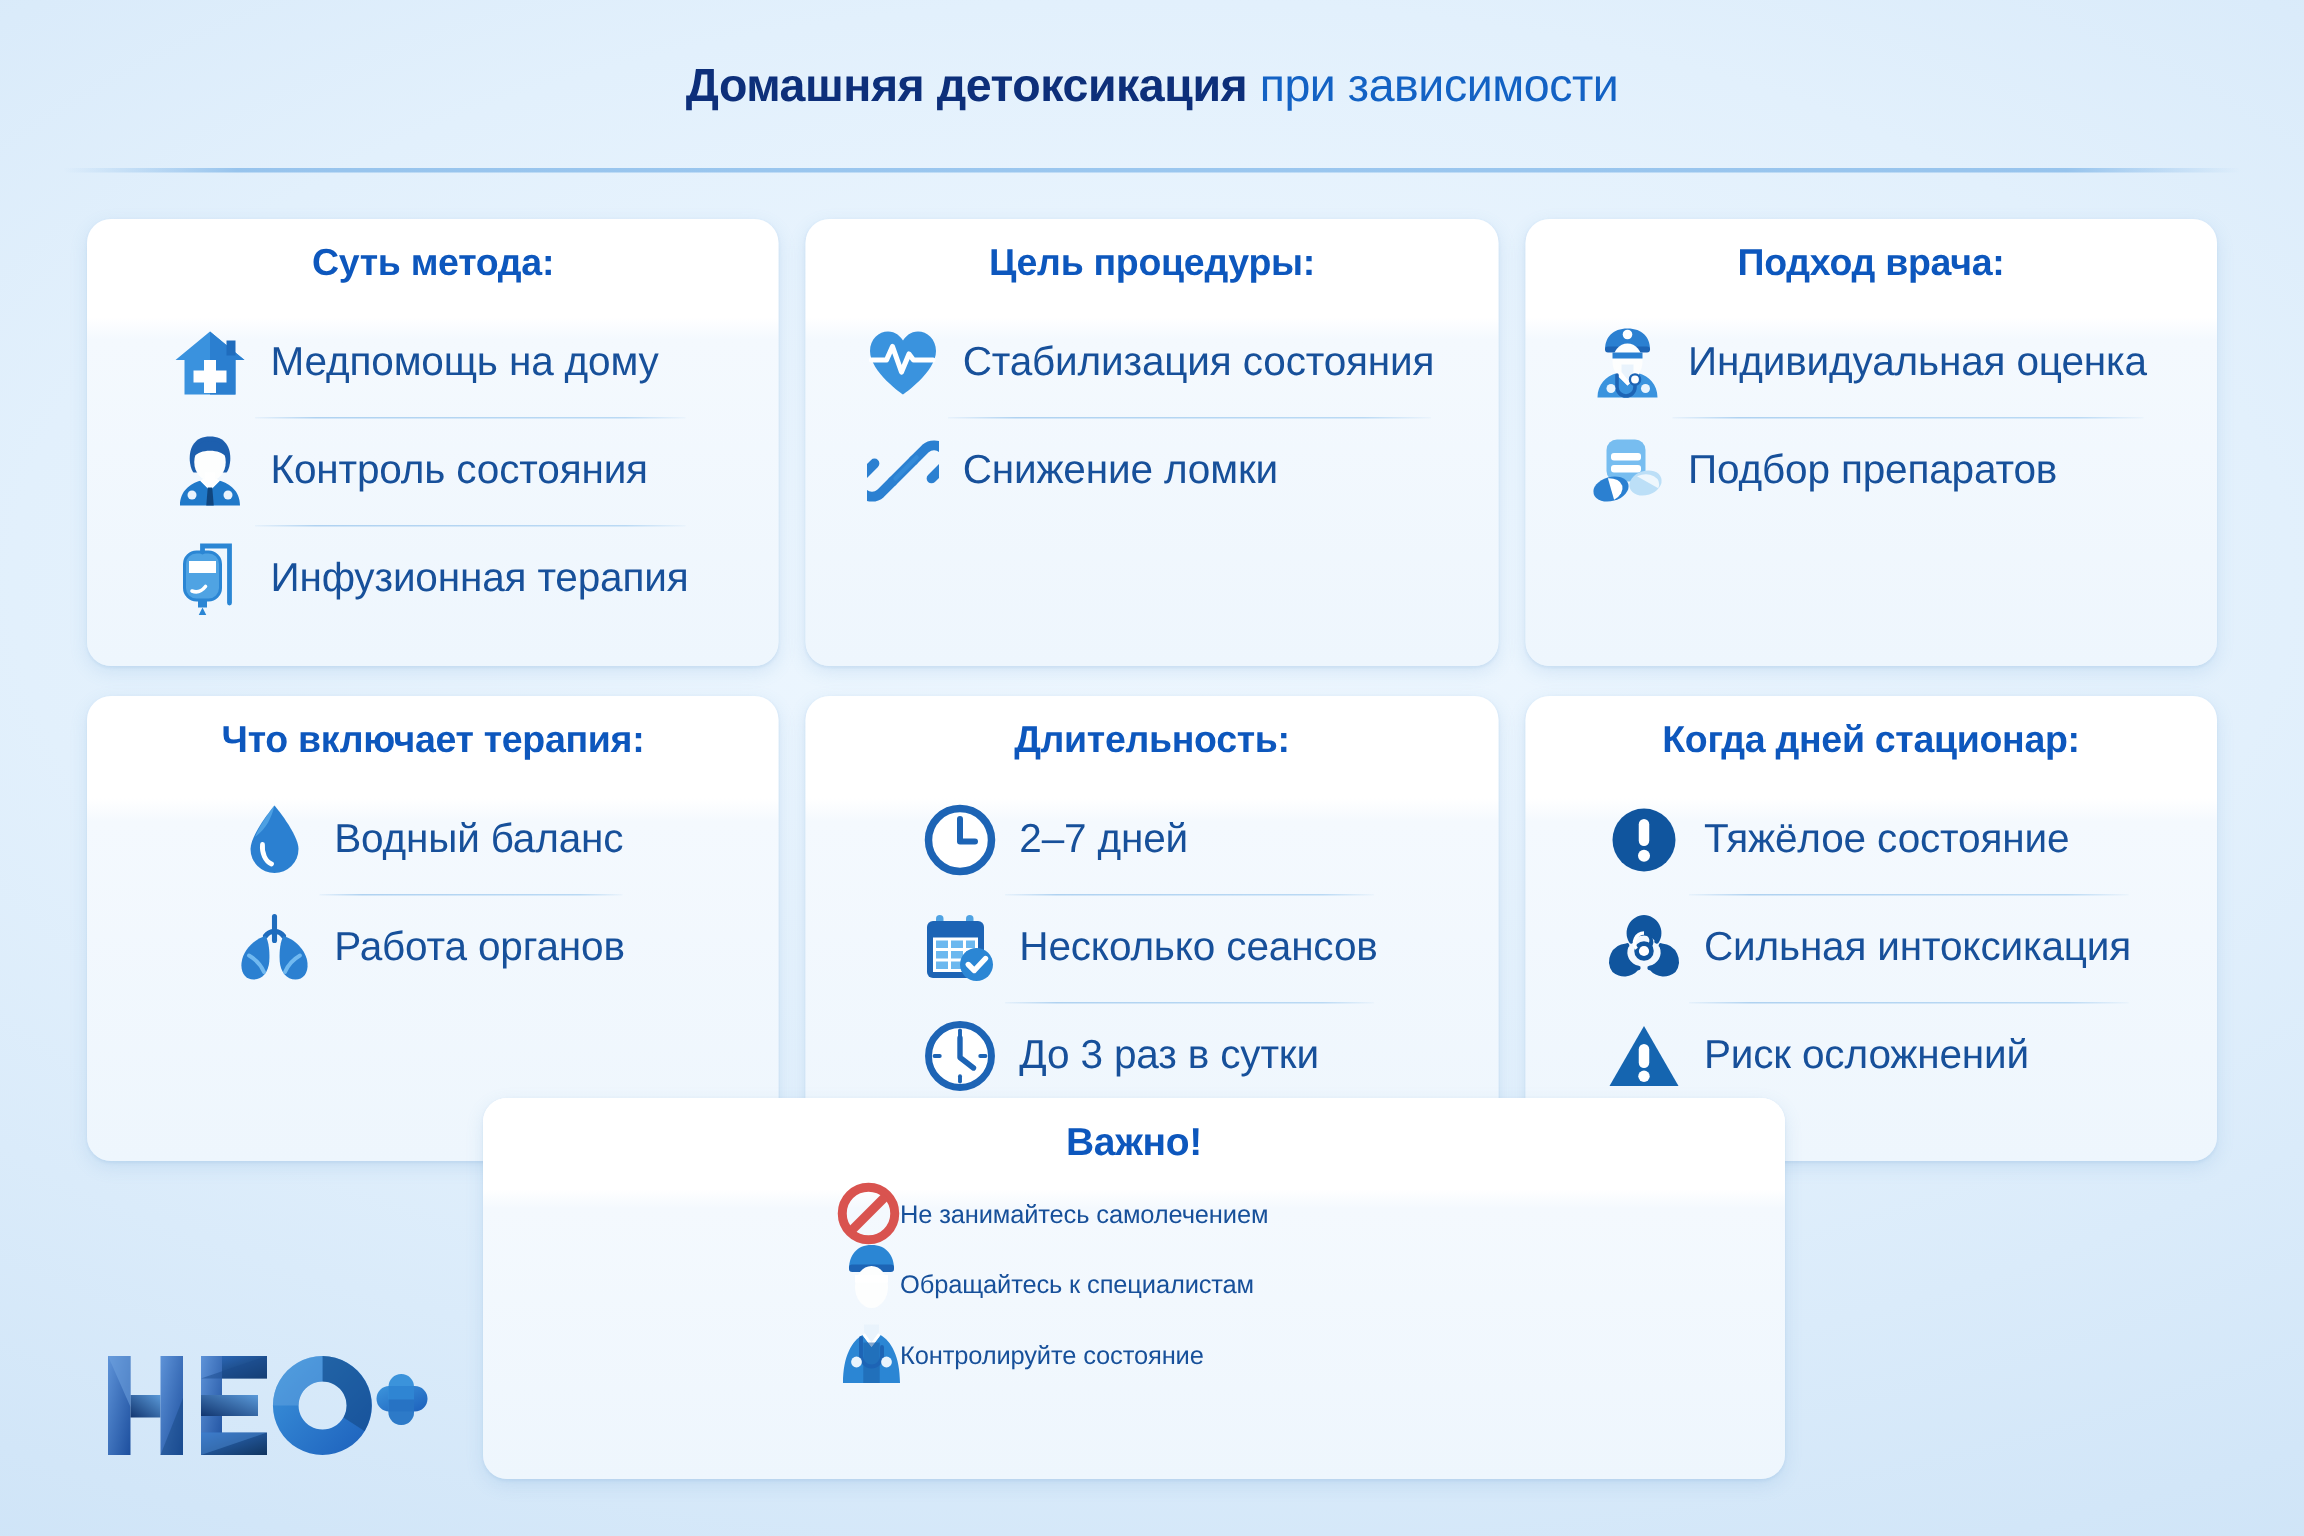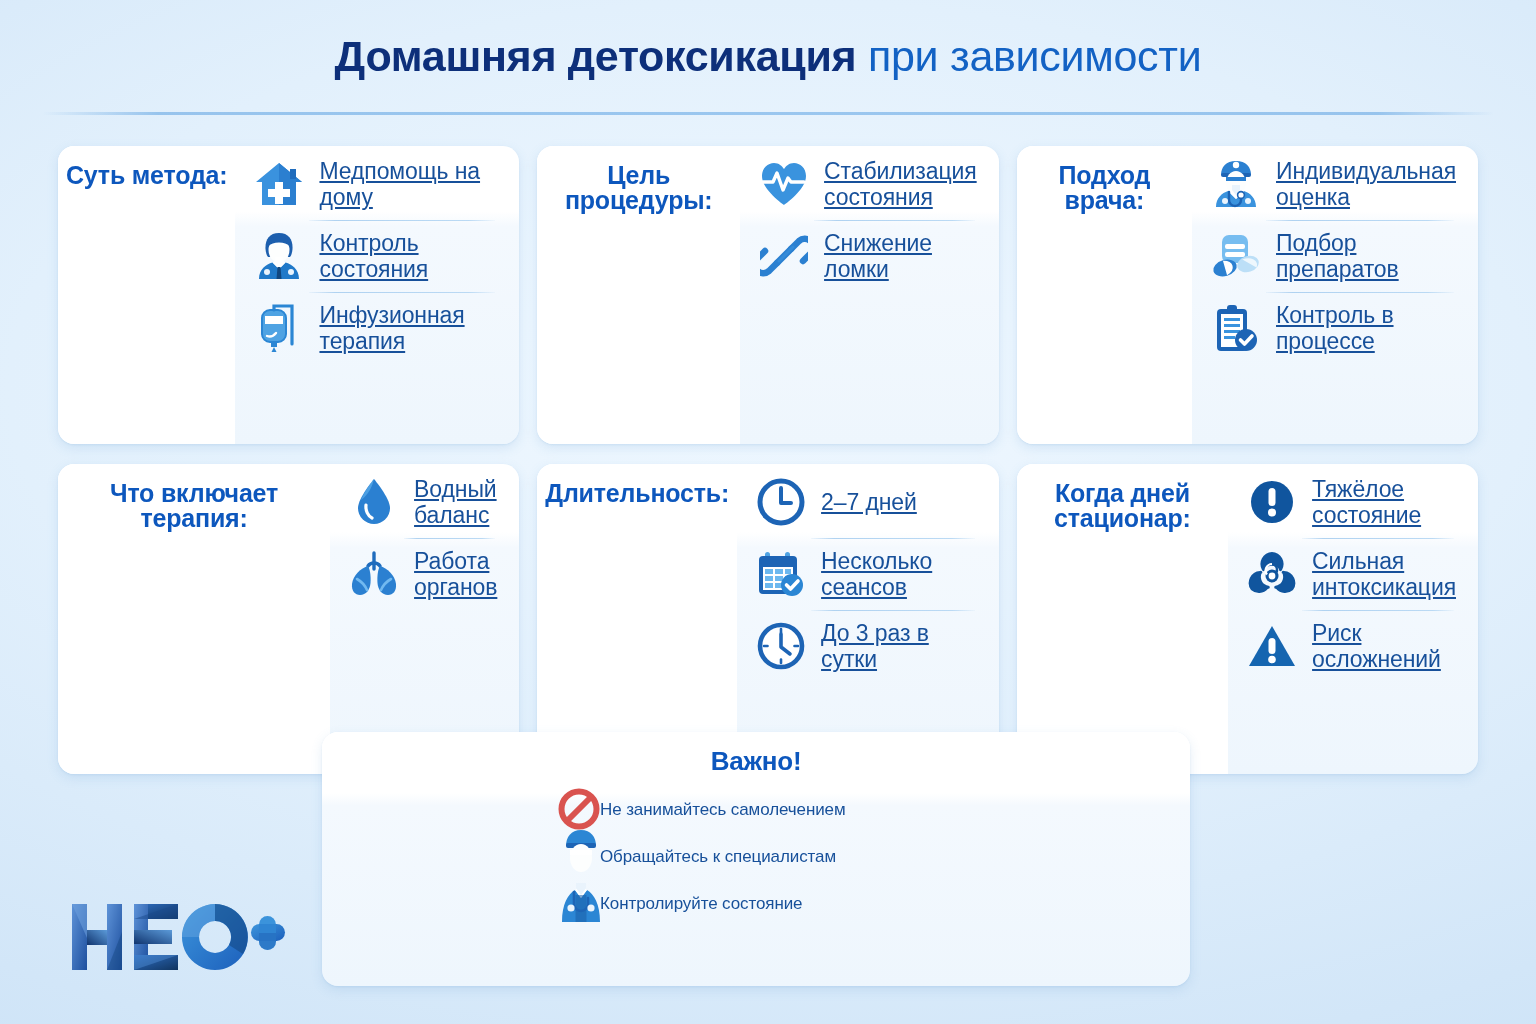--- a/index.html
+++ b/index.html
@@ -12,21 +12,21 @@
     position:relative;
   }
 
   
   .title-wrap{
     height:112px;
     display:flex; align-items:center; justify-content:center;
     position:relative;
   }
   .page-title{
-    font-size:43px; letter-spacing:-0.3px; white-space:nowrap;
+    font-size:31px; letter-spacing:-0.3px; white-space:nowrap;
     line-height:1;
   }
   .t-bold{ font-weight:bold; color:#0d2f7a; }
   .t-light{ font-weight:normal; color:#1362c4; }
 
   .title-rule{
     position:absolute; left:42px; right:42px; top:112px; height:3px;
     background:linear-gradient(90deg, rgba(150,196,238,0) 0%, rgba(138,188,234,.85) 8%,
                rgba(150,196,238,.95) 50%, rgba(138,188,234,.85) 92%, rgba(150,196,238,0) 100%);
     border-radius:3px;
@@ -35,21 +35,21 @@
   
   .grid{
     position:absolute; left:58px; top:146px; width:1420px;
     display:grid; grid-template-columns:1fr 1fr 1fr;
     gap:20px 18px;
   }
   .card{
     border-radius:16px; overflow:hidden;
     background:linear-gradient(180deg, #ffffff 0%, #ffffff 22%, #f4f9fe 27%, #eef6fd 100%);
     box-shadow:0 4px 12px rgba(90,150,205,.16), 0 1px 2px rgba(90,150,205,.12);
-    display:flex; flex-direction:row;
+    display:flex; flex-direction:column;align-items:center;
   }
   .card-row1{ height:298px; }
   .card-row2{ height:310px; }
 
   .card-title{
     text-align:center; font-weight:bold; color:#0d57bd;
     font-size:25px; letter-spacing:-0.2px;
     padding:17px 8px 16px; line-height:1;
     background:#ffffff;
   }
@@ -62,21 +62,21 @@
     padding:4px 0; min-height:72px;
     position:relative;
   }
   .item + .item::before{
     content:""; position:absolute; left:56px; right:2px; top:0; height:1px;
     background:linear-gradient(90deg, rgba(172,208,240,.15) 0%, rgba(172,208,240,.95) 14%,
                rgba(180,214,243,.9) 86%, rgba(172,208,240,.1) 100%);
   }
   .ico{ width:52px; min-width:52px; height:56px; display:flex; align-items:center; justify-content:center; }
   .ico svg{ display:block; }
-  .item-label{ font-size:23px; color:#17509a; line-height:1.15; letter-spacing:-0.1px;text-decoration:underline; }
+  .item-label{ font-size:27px; color:#17509a; line-height:1.15; letter-spacing:-0.1px; }
 
   
   .important{
     position:absolute; left:322px; top:732px; width:868px; height:254px;
     border-radius:16px; overflow:hidden;
     background:linear-gradient(180deg,#ffffff 0%,#ffffff 24%,#f4f9fe 29%,#eef6fd 100%);
     box-shadow:0 4px 12px rgba(90,150,205,.16), 0 1px 2px rgba(90,150,205,.12);
   }
   .important .card-title{ font-size:26px; padding:16px 8px 12px; }
   .imp-body{ position:relative; height:148px; padding-left:278px; }
@@ -218,38 +218,20 @@
             <rect x="14" y="19" width="20" height="5" rx="2" fill="#ffffff"></rect>
             <ellipse cx="37" cy="31" rx="11" ry="8" transform="rotate(-18 37 31)" fill="#bcdff7"></ellipse>
             <path d="M33 25 a11 8 0 0 1 11 12 Z" transform="rotate(-18 37 31)" fill="#ffffff" opacity=".75"></path>
             <ellipse cx="14" cy="35" rx="12" ry="8" transform="rotate(-16 14 35)" fill="#2b80d1"></ellipse>
             <path d="M14 27.5 a12 8 0 0 1 0 15 Z" transform="rotate(-16 14 35)" fill="#ffffff"></path>
           </svg>
         </span>
         <span class="item-label">Подбор препаратов</span>
       </div>
 
-      <div class="item">
-        <span class="ico">
-          <svg width="46" height="50" viewBox="0 0 46 50">
-            <rect x="4" y="6" width="30" height="42" rx="4" fill="#1d64b5"></rect>
-            <rect x="8" y="11" width="22" height="33" fill="#ffffff"></rect>
-            <rect x="14" y="2" width="10" height="8" rx="3" fill="#1d64b5"></rect>
-            <g fill="#3a93de">
-              <rect x="11" y="15" width="16" height="3"></rect>
-              <rect x="11" y="21" width="16" height="3"></rect>
-              <rect x="11" y="27" width="16" height="3"></rect>
-              <rect x="11" y="33" width="11" height="3"></rect>
-            </g>
-            <circle cx="33" cy="37" r="11" fill="#1d64b5"></circle>
-            <path d="M27.5 37 l4 4 l7.5 -8" stroke="#ffffff" stroke-width="3.6" fill="none" stroke-linecap="round" stroke-linejoin="round"></path>
-          </svg>
-        </span>
-        <span class="item-label">Контроль в процессе</span>
-      </div>
     </div>
   </div>
 
   <div class="card card-row2">
     <div class="card-title">Что включает терапия:</div>
     <div class="card-body">
 
       <div class="item">
         <span class="ico">
           <svg width="38" height="48" viewBox="0 0 38 48">

